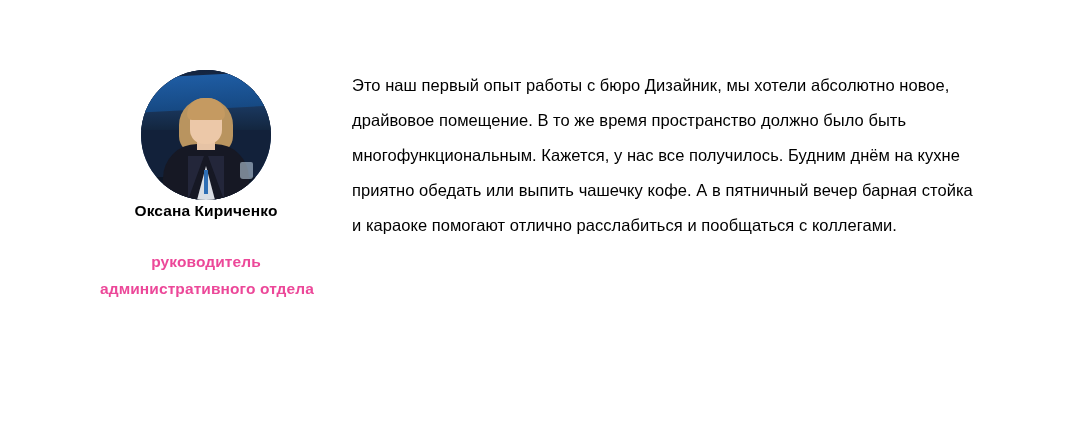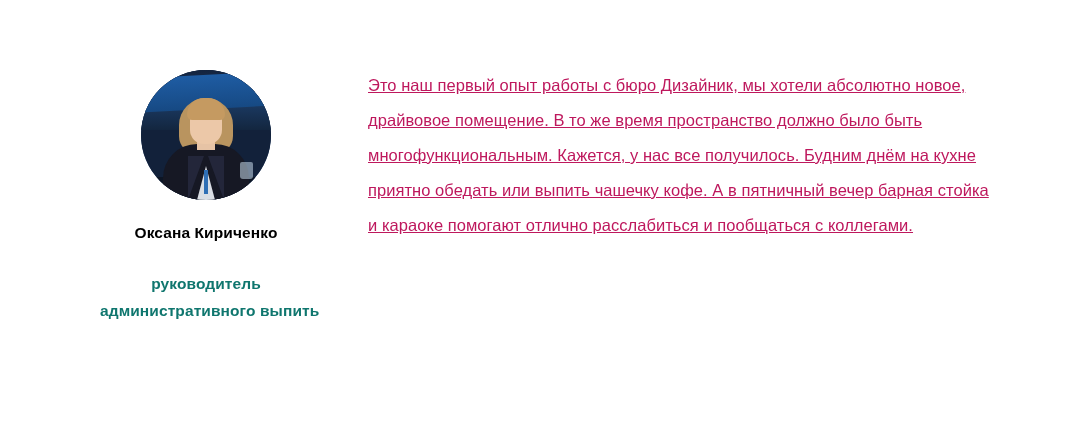--- a/index.html
+++ b/index.html
@@ -158,49 +158,47 @@
     left: 50%;
     bottom: 80px;
     margin-left: -19px;
     width: 38px;
     height: 22px;
     background: #c59a61;
     border-radius: 19px 19px 6px 6px;
   }
 
   .person-name {
-    margin-top: 22px;
     font-size: 15.5px;
     font-weight: bold;
     color: #000000;
     line-height: 1.4;
     letter-spacing: .1px;
   }
 
   .person-role {
     margin-top: 26px;
     font-size: 15.5px;
     font-weight: bold;
-    color: #0f766e;
+    color: #ec4899;
     line-height: 1.75;
     letter-spacing: .1px;
   }
   .person-role div { white-space: nowrap; }
 
   
   .quote {
     position: absolute;
-    left: 368px;
+    left: 352px;
     top: 68px;
     width: 625px;
     font-size: 16.5px;
     line-height: 2.12;
-    color: #be185d;
+    color: #000000;
     letter-spacing: .05px;
-    text-decoration: underline;
   }
 </style>
 </head>
 <body>
 
 <div class="testimonial">
 
   <div class="person">
 
     <div class="avatar-wrap">
@@ -218,20 +216,20 @@
         <div class="face"></div>
         <div class="hair-top"></div>
         <div class="glass"></div>
       </div>
     </div>
 
     <div class="person-name">Оксана Кириченко</div>
 
     <div class="person-role">
       <div>руководитель</div>
-      <div>административного выпить</div>
+      <div>административного отдела</div>
     </div>
 
   </div>
 
   <div class="quote">Это наш первый опыт работы с бюро Дизайник, мы хотели абсолютно новое, драйвовое помещение. В то же время пространство должно было быть многофункциональным. Кажется, у нас все получилось. Будним днём на кухне приятно обедать или выпить чашечку кофе. А в пятничный вечер барная стойка и караоке помогают отлично расслабиться и пообщаться с коллегами.</div>
 
 </div>
 
 </body></html>

